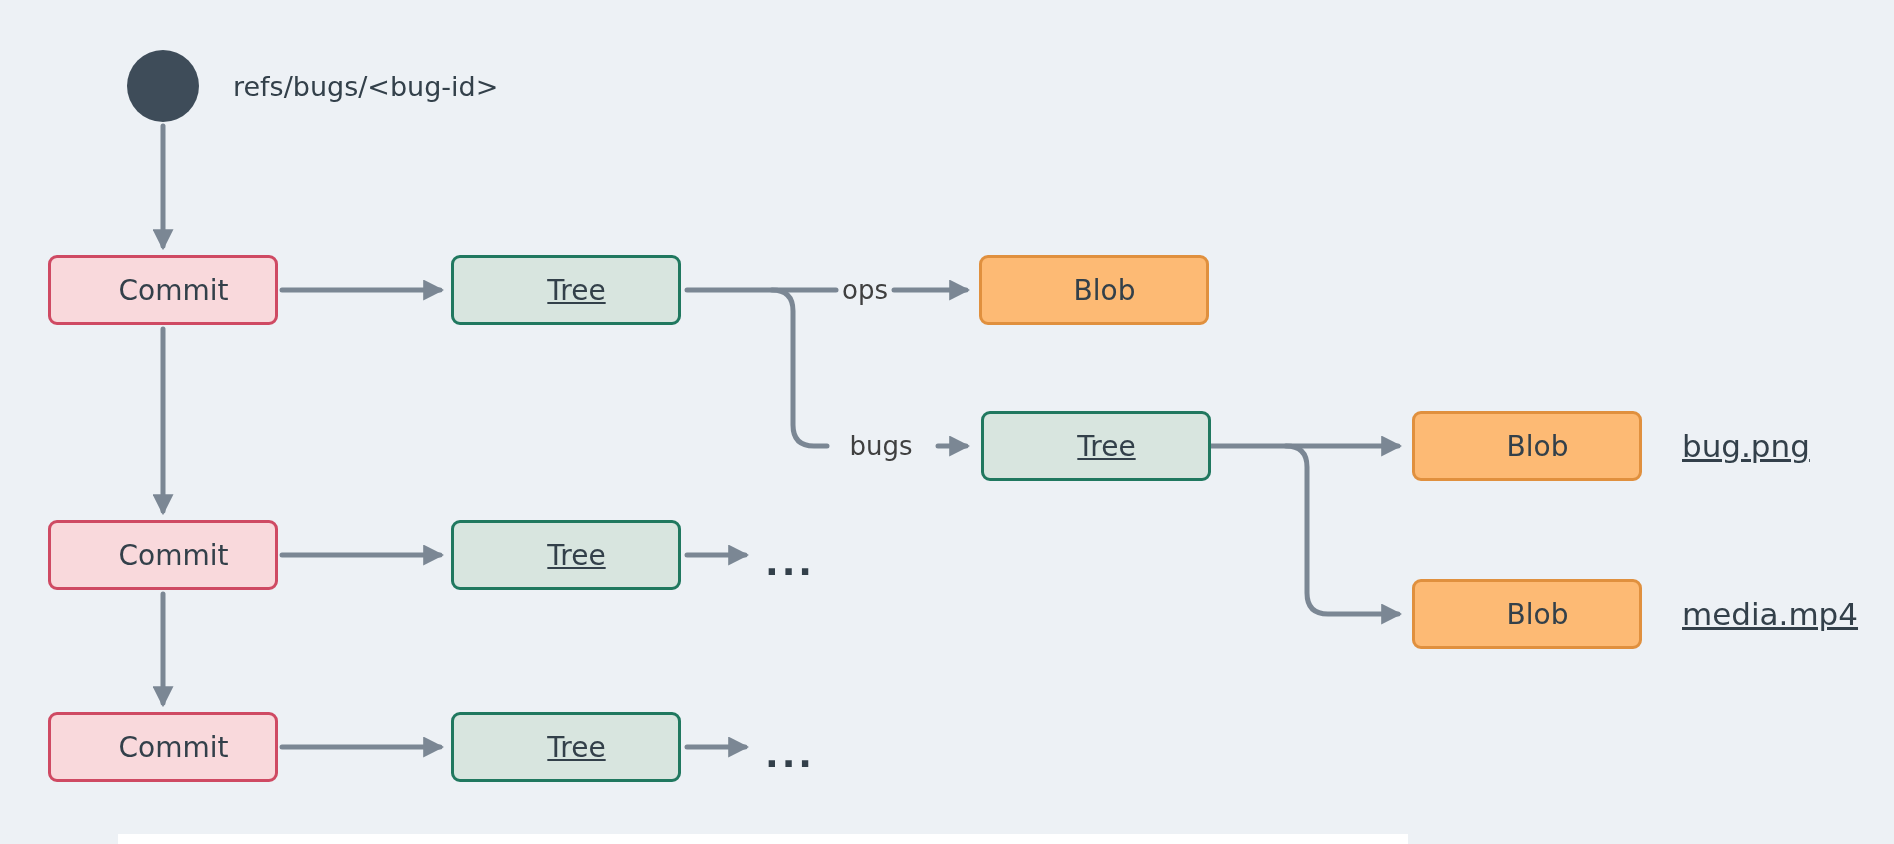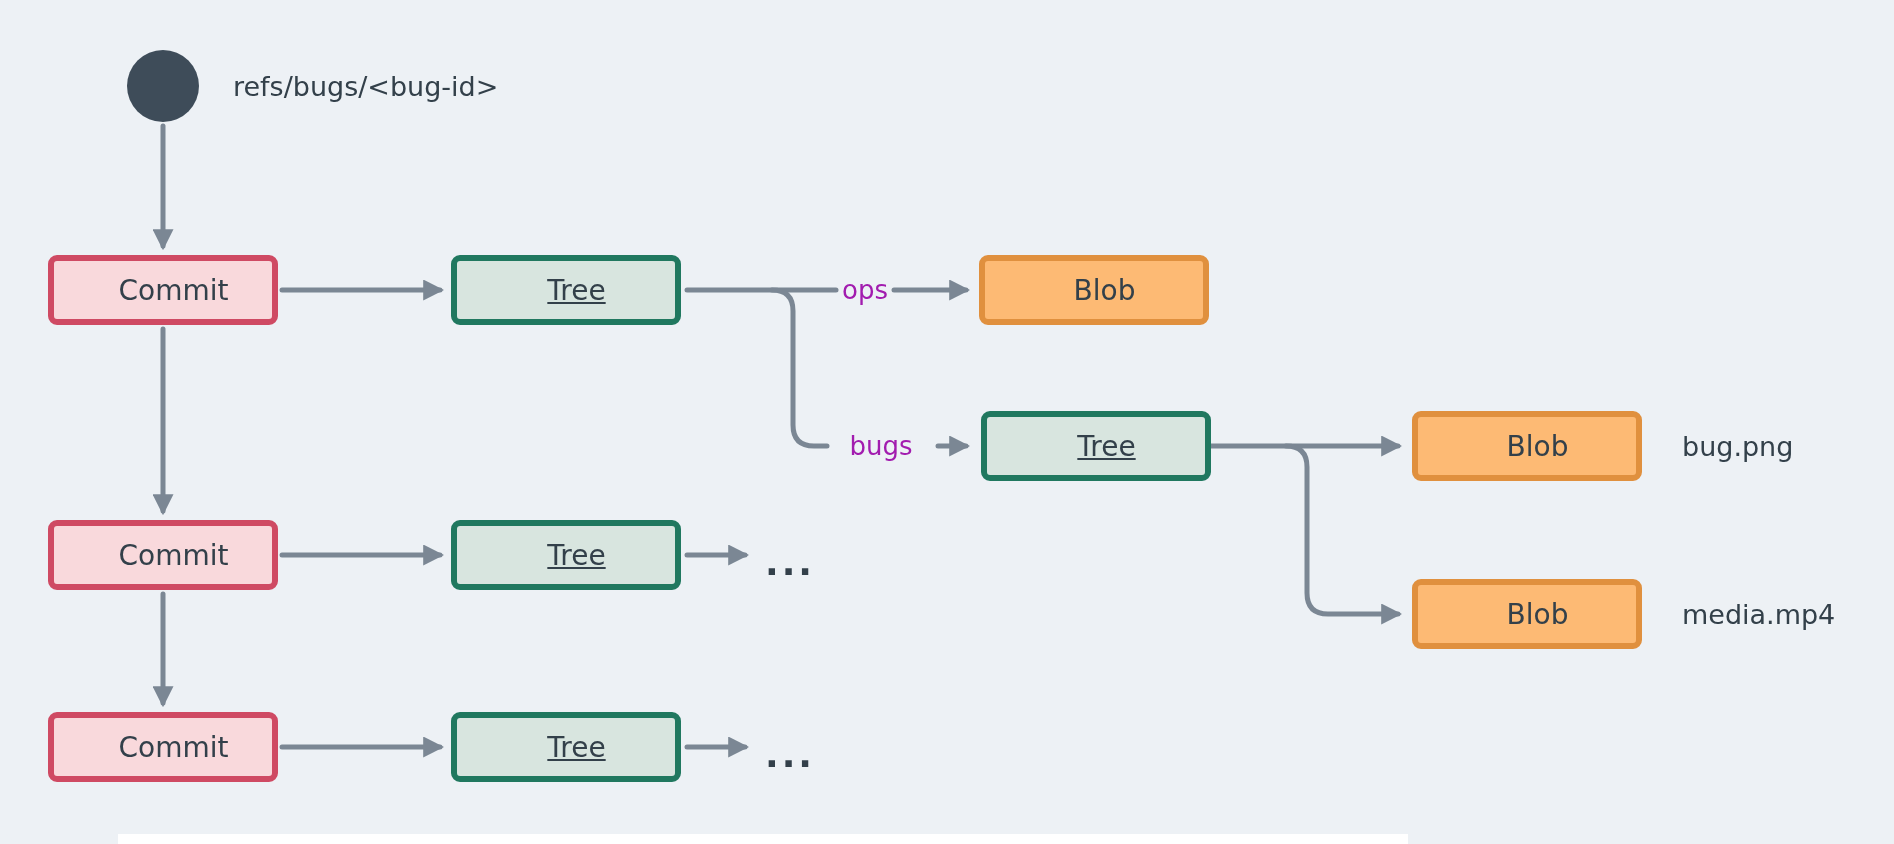--- a/index.html
+++ b/index.html
@@ -35,42 +35,43 @@
     height: 40px;
     display: flex; align-items: center;
     font-size: 27px;
     color: #33404a;
     white-space: nowrap;
   }
   .node {
     position: absolute;
     width: 230px; height: 70px;
     border-radius: 9px;
-    border: 6px solid #0369a1;
+    border: 3px solid #0369a1;
     display: flex; align-items: center; justify-content: center;
     font-size: 28px;
     color: #33404a;
     padding-left: 21px;
   }
   .node.commit { background: #f9d9dc; border-color: #cf4a63; }
   .node.tree   { background: #d8e5df; border-color: #20785f; text-decoration: underline; }
   .node.blob   { background: #fdba74; border-color: #e0903e; }
   .edge-label {
     position: absolute;
     display: flex; align-items: center; justify-content: center;
     font-size: 26px;
-    color: #a21caf;
+    color: #404040;
     white-space: nowrap;
   }
   .file-label {
     position: absolute;
     display: flex; align-items: center;
-    font-size: 27px;
+    font-size: 31px;
     color: #33404a;
     white-space: nowrap;
+    text-decoration: underline;
   }
   .ellipsis {
     position: absolute;
     font-size: 36px;
     font-weight: bold;
     letter-spacing: 3px;
     color: #33404a;
     display: flex; align-items: center;
     height: 70px;
   }

